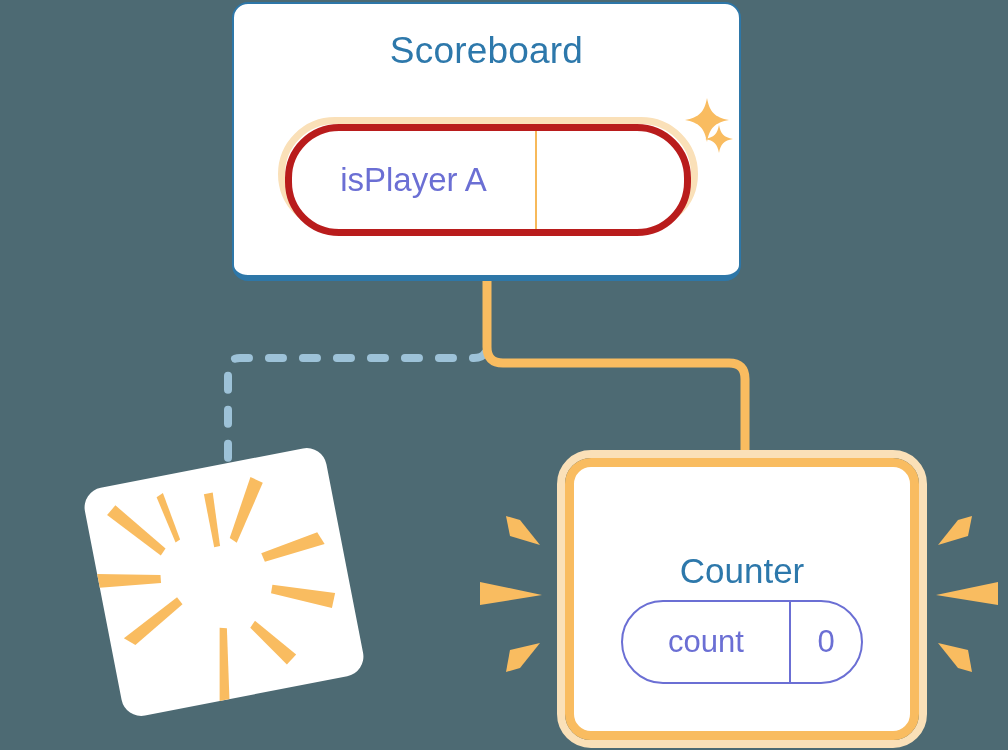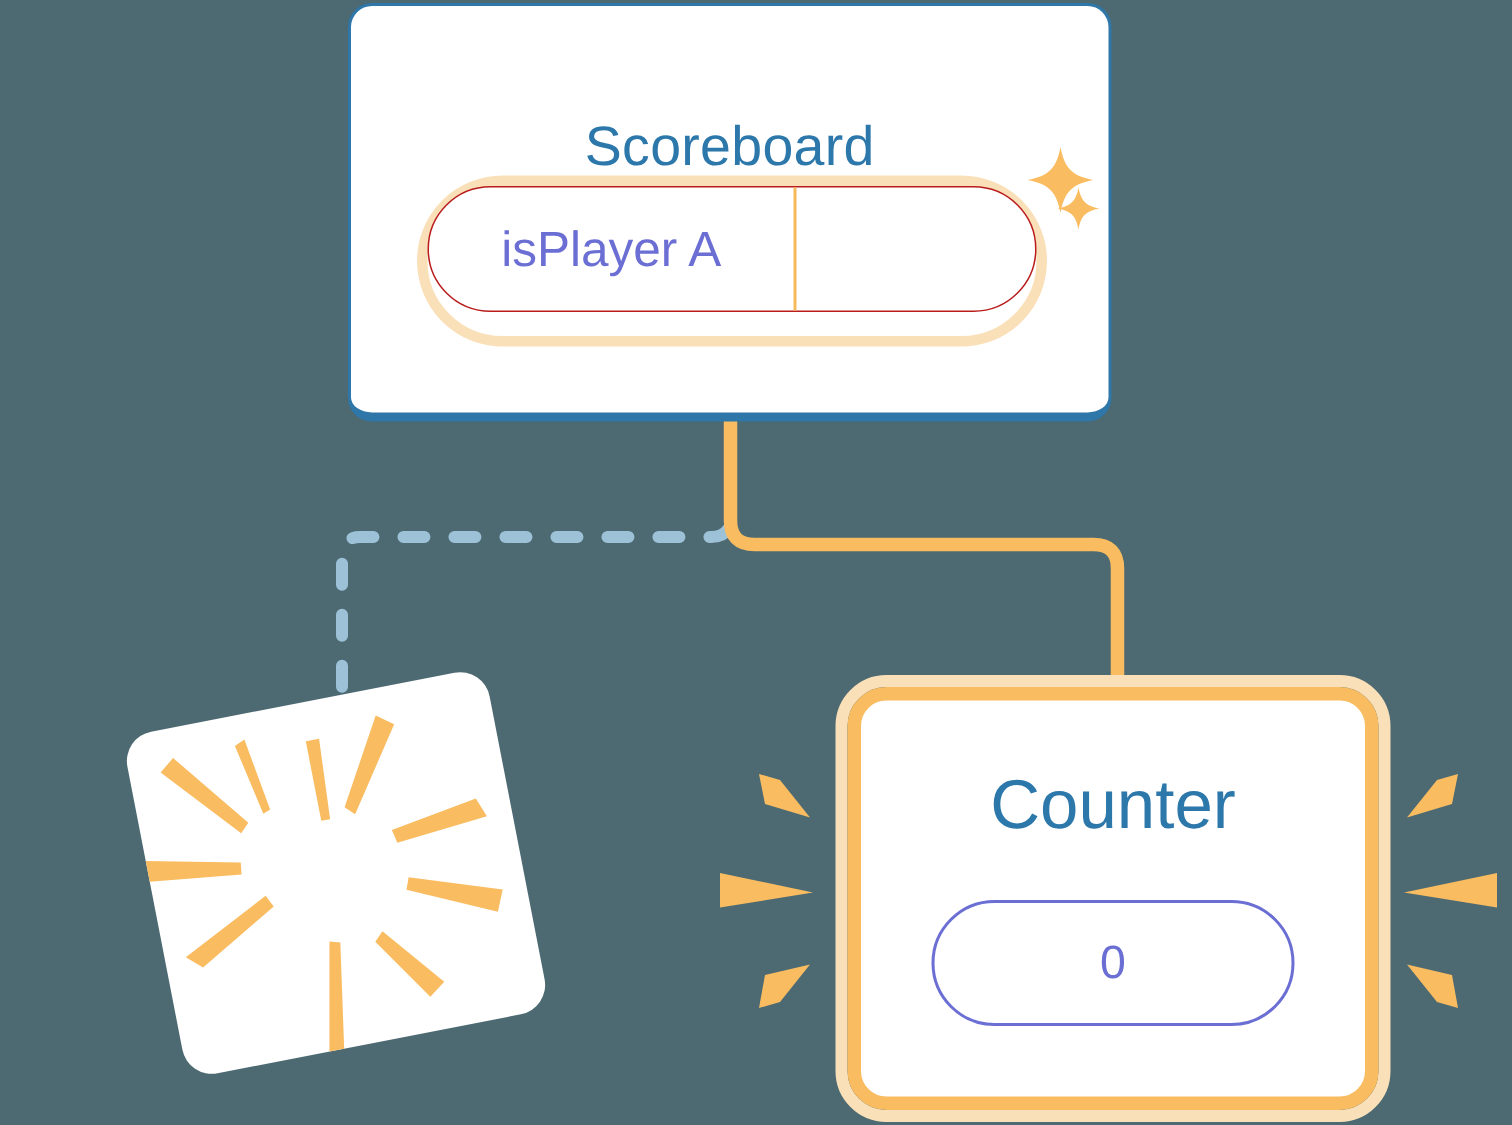--- a/index.html
+++ b/index.html
@@ -38,21 +38,21 @@
     border-bottom-width: 6px;
     border-radius: 16px;
     box-sizing: border-box;
     z-index: 3;
   }
   .card-title {
     text-align: center;
     color: #2d78ab;
     font-size: 37px;
     letter-spacing: 0.2px;
-    margin-top: 75px;
+    margin-top: 28px;
     line-height: 1;
     white-space: nowrap;
   }
 
   
   .pill-wrap {
     position: absolute;
     left: 44px;
     top: 113px;
     width: 420px;
@@ -62,23 +62,23 @@
     position: absolute;
     left: 0; top: 0;
     width: 420px; height: 114px;
     box-sizing: border-box;
     border: 7px solid #fae0b8;
     border-radius: 60px;
   }
   .pill-hl {
     position: absolute;
     left: 7px; top: 7px;
-    width: 406px; height: 84px;
-    box-sizing: border-box;
-    border: 1px solid #b91c1c;
+    width: 406px; height: 112px;
+    box-sizing: border-box;
+    border: 7px solid #b91c1c;
     border-radius: 54px;
     background: #ffffff;
     display: flex;
     align-items: stretch;
   }
   .pill-hl .pk {
     flex: 0 0 245px;
     display: flex;
     align-items: center;
     justify-content: center;
@@ -120,22 +120,22 @@
     left: 0; top: 0;
     width: 354px; height: 282px;
     box-sizing: border-box;
     border: 9px solid #f9bc60;
     border-radius: 26px;
     background: #ffffff;
   }
   .counter-title {
     text-align: center;
     color: #2d78ab;
-    font-size: 46px;
-    margin-top: 46px;
+    font-size: 35px;
+    margin-top: 86px;
     line-height: 1;
     white-space: nowrap;
   }
   .pill-plain {
     position: absolute;
     left: 47px;
     top: 133px;
     width: 242px;
     height: 84px;
     box-sizing: border-box;
@@ -264,18 +264,19 @@
       <polygon points="73,82 11,95 73,105"></polygon>
       <polygon points="43,150 13,143 33,168 47,172"></polygon>
     </g>
   </svg>
 
   <div class="counter-card">
     <div class="counter-inner">
       <div class="counter-title">Counter</div>
 
       <div class="pill-plain">
+        <div class="pk">count</div>
         <div class="pv">0</div>
       </div>
     </div>
   </div>
 
 </div>
 
 </body></html>

